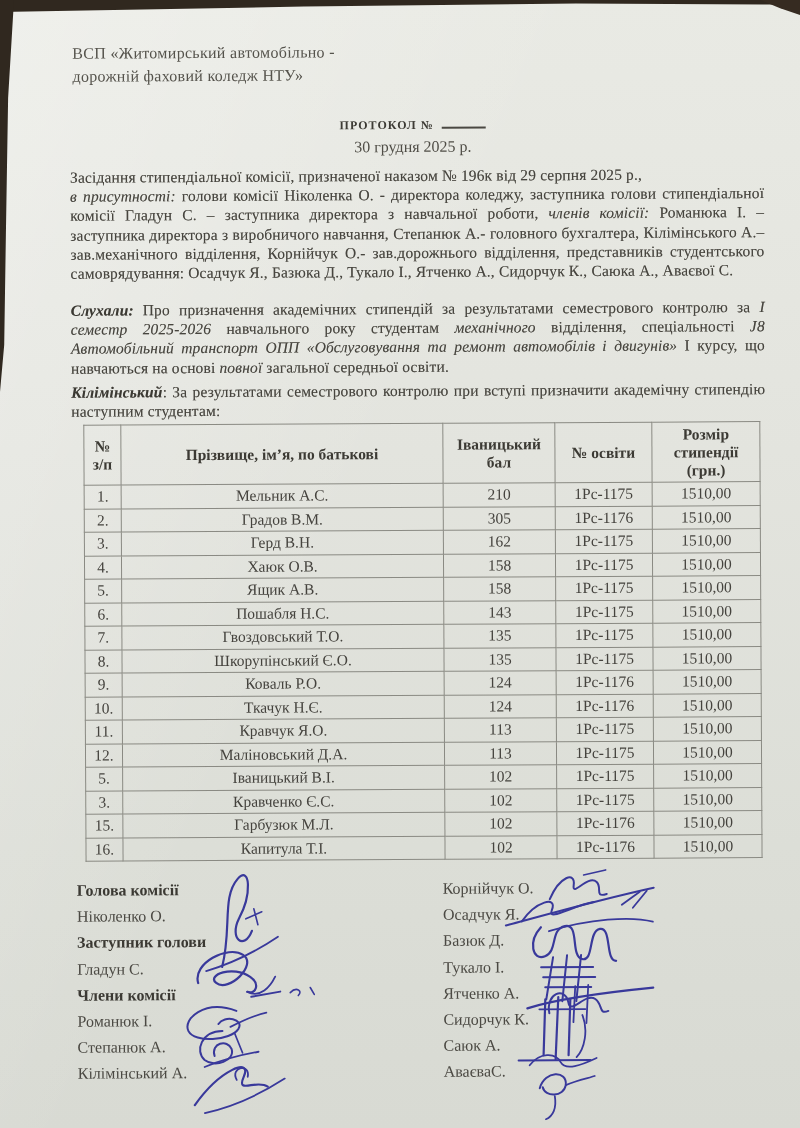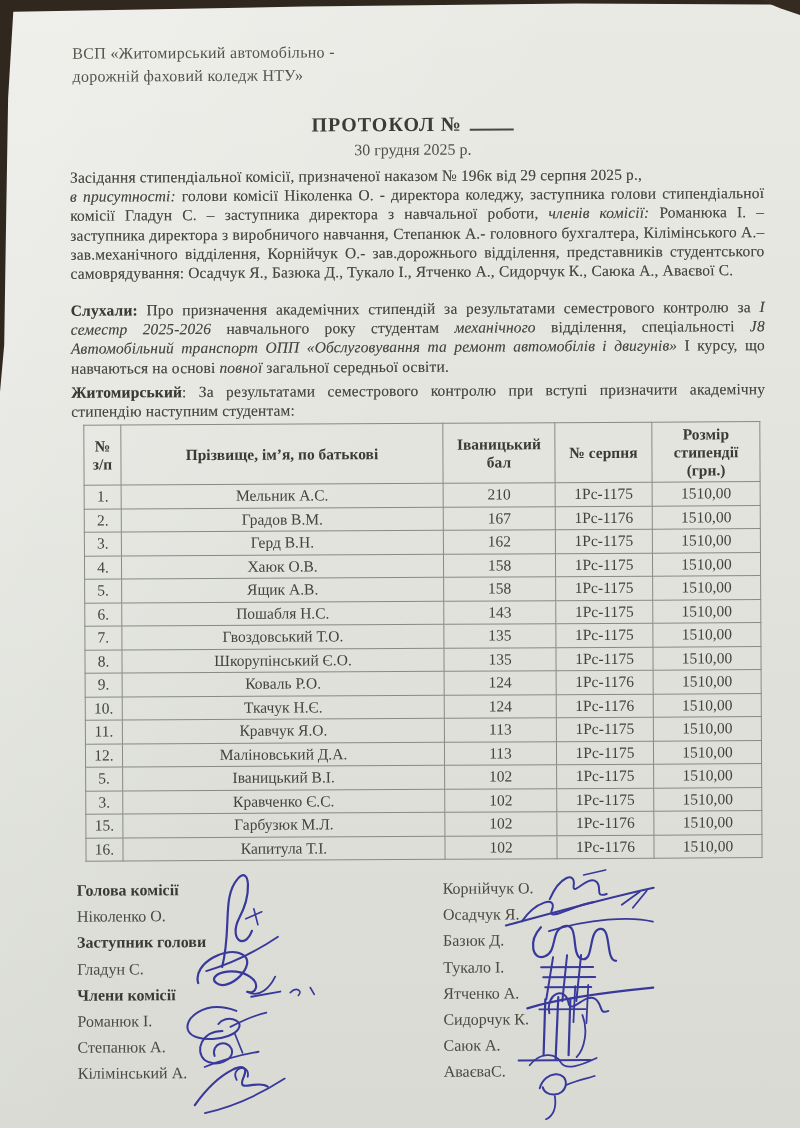--- a/index.html
+++ b/index.html
@@ -19,32 +19,32 @@
     clip-path:polygon(0 0,100% 0,100% 38%,72% 30%,38% 55%,0 100%);}
   .edge-corner{position:absolute;top:0;right:0;width:44px;height:15px;background:#362b21;
     clip-path:polygon(10% 0,100% 0,100% 100%,55% 55%);}
   .edge-left{position:absolute;top:0;left:0;width:14px;height:392px;background:#30281f;
     clip-path:polygon(0 0,100% 0,58% 25%,42% 60%,30% 88%,0 100%);}
   .content{position:absolute;inset:0;transform:rotate(-0.3deg);transform-origin:400px 560px;}
 
   .letterhead{position:absolute;left:75px;top:40px;font-size:16px;line-height:23px;
     color:#55534c;letter-spacing:.3px;}
   .title-block{position:absolute;left:115px;top:113px;width:600px;text-align:center;}
-  .doc-title{font-size:20px;font-weight:bold;color:#3d3b35;letter-spacing:1px;display:inline;}
+  .doc-title{font-size:12px;font-weight:bold;color:#3d3b35;letter-spacing:1px;display:inline;}
   .title-blank{display:inline-block;width:44px;height:14px;border-bottom:2.5px solid #4a4842;
     margin-left:8px;vertical-align:baseline;}
   .doc-date{font-size:16px;color:#504e47;margin-top:5px;}
 
   .para{position:absolute;left:72px;width:694px;text-align:justify;
     font-size:15.5px;line-height:19.2px;letter-spacing:.15px;color:#47453f;
     text-shadow:0 0 .4px rgba(70,68,60,.45);}
   .p1{top:166px;} .p2{top:299px;} .p3{top:381px;}
   .p-line{display:block;text-align:left;}
   .it{font-style:italic;}
-  .bi{font-weight:bold;color:#3b3933;}
+  .bi{font-style:italic;font-weight:bold;color:#3b3933;}
 
   table.stipend{position:absolute;left:84px;top:423px;width:676px;border-collapse:collapse;
     table-layout:fixed;font-size:15.5px;color:#45433e;}
   table.stipend th,table.stipend td{border:1px solid #8a8a83;padding:0 4px;overflow:hidden;}
   table.stipend th{font-weight:bold;color:#3c3a34;font-size:15.5px;line-height:18px;
     height:55px;text-align:center;padding:2px 4px;}
   table.stipend td{height:22.5px;text-align:center;}
   td.c-name{text-align:left;padding-left:12px;}
   td.c-num{text-align:left;padding-left:7px;}
   col.w-num{width:37px;} col.w-name{width:322px;} col.w-rating{width:112px;}
@@ -79,52 +79,52 @@
 
     <div class="para p1">
       <span class="p-line">Засідання стипендіальної комісії, призначеної наказом № 196к від  29 серпня 2025 р.,</span><span class="it">в присутності:</span><span> голови комісії   Ніколенка О. - директора коледжу, заступника голови стипендіальної комісії Гладун С. – заступника директора з навчальної роботи, </span><span class="it">членів комісії:</span><span> Романюка І. – заступника директора з виробничого навчання, Степанюк А.- головного бухгалтера, Кілімінського А.– зав.механічного відділення, Корнійчук О.- зав.дорожнього відділення, представників студентського самоврядування: Осадчук Я., Базюка Д., Тукало І., Ятченко А., Сидорчук К., Саюка А., Аваєвої С.</span>
     </div>
 
     <div class="para p2">
       <span class="bi">Слухали:</span><span> Про призначення академічних стипендій за результатами семестрового контролю за </span><span class="it">І семестр 2025-2026</span><span> навчального року студентам </span><span class="it">механічного</span><span> відділення, спеціальності </span><span class="it">J8 Автомобільний транспорт ОПП «Обслуговування та ремонт автомобілів і двигунів»</span><span> І курсу, що навчаються на основі </span><span class="it">повної</span><span> загальної середньої освіти.</span>
     </div>
 
     <div class="para p3">
-      <span class="bi">Житомирський</span><span>: За результатами семестрового контролю при вступі призначити академічну стипендію наступним студентам:</span>
+      <span class="bi">Кілімінський</span><span>: За результатами семестрового контролю при вступі призначити академічну стипендію наступним студентам:</span>
     </div>
 
     <table class="stipend">
       <colgroup>
           <col class="w-num">
           <col class="w-name">
           <col class="w-rating">
           <col class="w-group">
           <col class="w-stip">
         </colgroup>
       <thead>
         <tr>
           <th>№ з/п</th>
           <th>Прізвище, ім’я, по батькові</th>
           <th>Іваницький бал</th>
-          <th>№ серпня</th>
+          <th>№ освіти</th>
           <th>Розмір стипендії (грн.)</th>
         </tr>
       </thead>
       <tbody>
         <tr>
             <td class="c-num">1.</td>
             <td class="c-name">Мельник А.С.</td>
             <td>210</td>
             <td>1Рс-1175</td>
             <td>1510,00</td>
           </tr>
         <tr>
             <td class="c-num">2.</td>
             <td class="c-name">Градов В.М.</td>
-            <td>167</td>
+            <td>305</td>
             <td>1Рс-1176</td>
             <td>1510,00</td>
           </tr>
         <tr>
             <td class="c-num">3.</td>
             <td class="c-name">Герд В.Н.</td>
             <td>162</td>
             <td>1Рс-1175</td>
             <td>1510,00</td>
           </tr>

